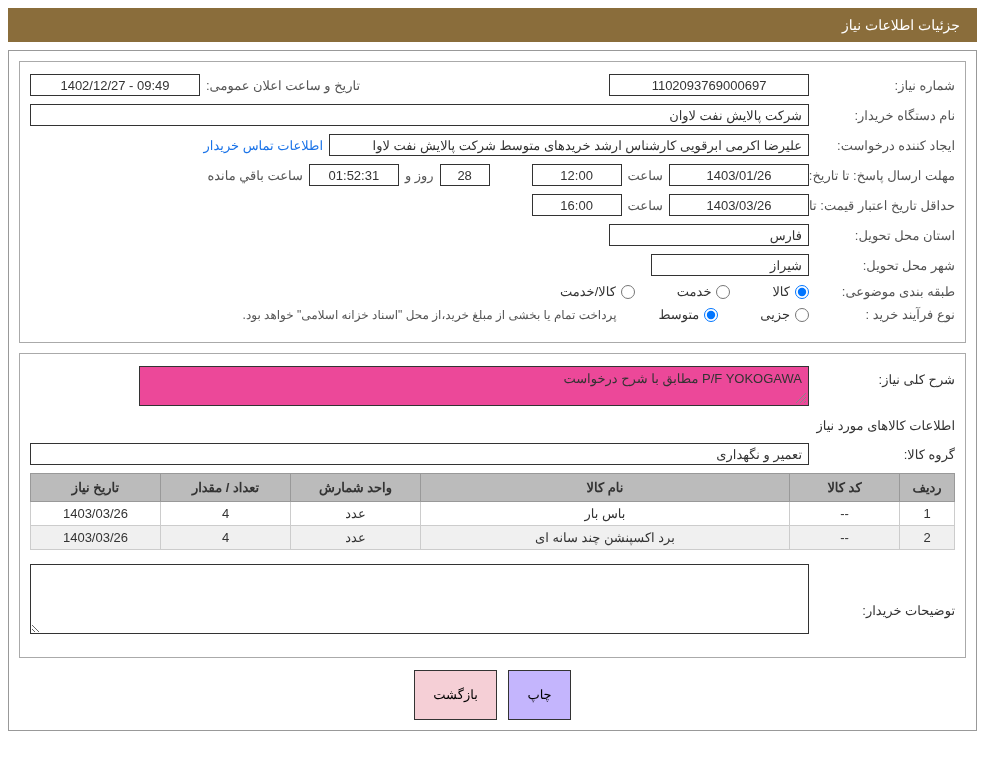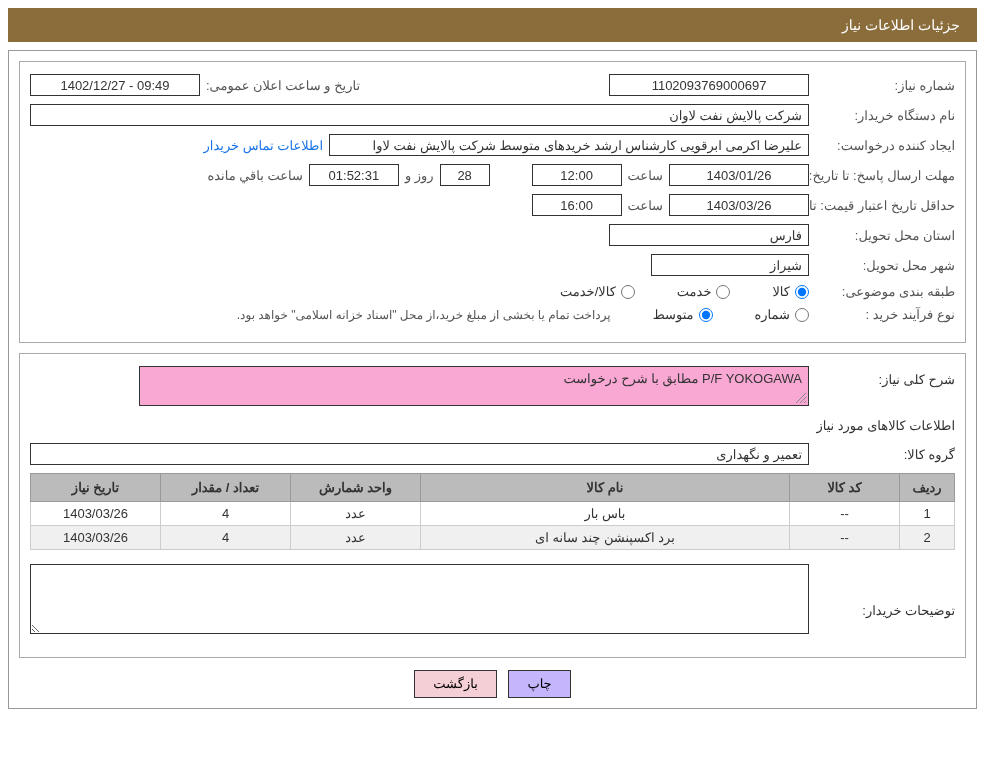--- a/index.html
+++ b/index.html
@@ -110,21 +110,21 @@
   font-family: Tahoma;
   font-size: 13px;
   padding: 4px;
 }
 .button-row {
   text-align: center;
   margin-top: 12px;
 }
 .btn {
   border: 1px solid #333;
-  padding: 5px 18px;
+  padding: 16px 18px;
   font-family: Tahoma;
   font-size: 13px;
   cursor: pointer;
   margin: 0 4px;
 }
 .btn-print { background: #c4b5fd; }
 .btn-back { background: #f5cfd6; }
 .watermark {
   position: absolute;
   top: 270px;
@@ -149,21 +149,21 @@
   width: 10px;
   height: 10px;
 }
 .textarea-wrapper { position: relative; }
 .general-desc {
   border: 1px solid #333;
   padding: 4px 6px;
   height: 40px;
   width: 670px;
   position: relative;
-  background: #f9a8d4;
+  background: #ec4899;
 }
 </style>
 </head>
 <body>
 
 <div class="watermark">
   <svg width="100" height="110" viewBox="0 0 100 110" style="vertical-align:middle">
     <path d="M50 5 L90 20 L90 55 Q90 90 50 105 Q10 90 10 55 L10 20 Z" fill="none" stroke="#d9534f" stroke-width="6"></path>
     <circle cx="50" cy="50" r="4" fill="#d9534f"></circle>
     <line x1="50" y1="50" x2="70" y2="35" stroke="#d9534f" stroke-width="5"></line>
@@ -244,21 +244,21 @@
       <span class="radio-group">
         <input type="radio" name="cat" style="">
         <span>کالا/خدمت</span>
       </span>
     </div>
 
     <div class="row">
       <span class="label" style="width:140px">نوع فرآیند خرید :</span>
       <span class="radio-group">
         <input type="radio" name="proc" style="">
-        <span>شماره</span>
+        <span>جزیی</span>
       </span>
       <span style="width:30px"></span>
       <span class="radio-group">
         <input type="radio" name="proc" checked="" style="">
         <span>متوسط</span>
       </span>
       <span style="width:30px"></span>
       <span class="note-text">پرداخت تمام یا بخشی از مبلغ خرید،از محل "اسناد خزانه اسلامی" خواهد بود.</span>
     </div>
 

